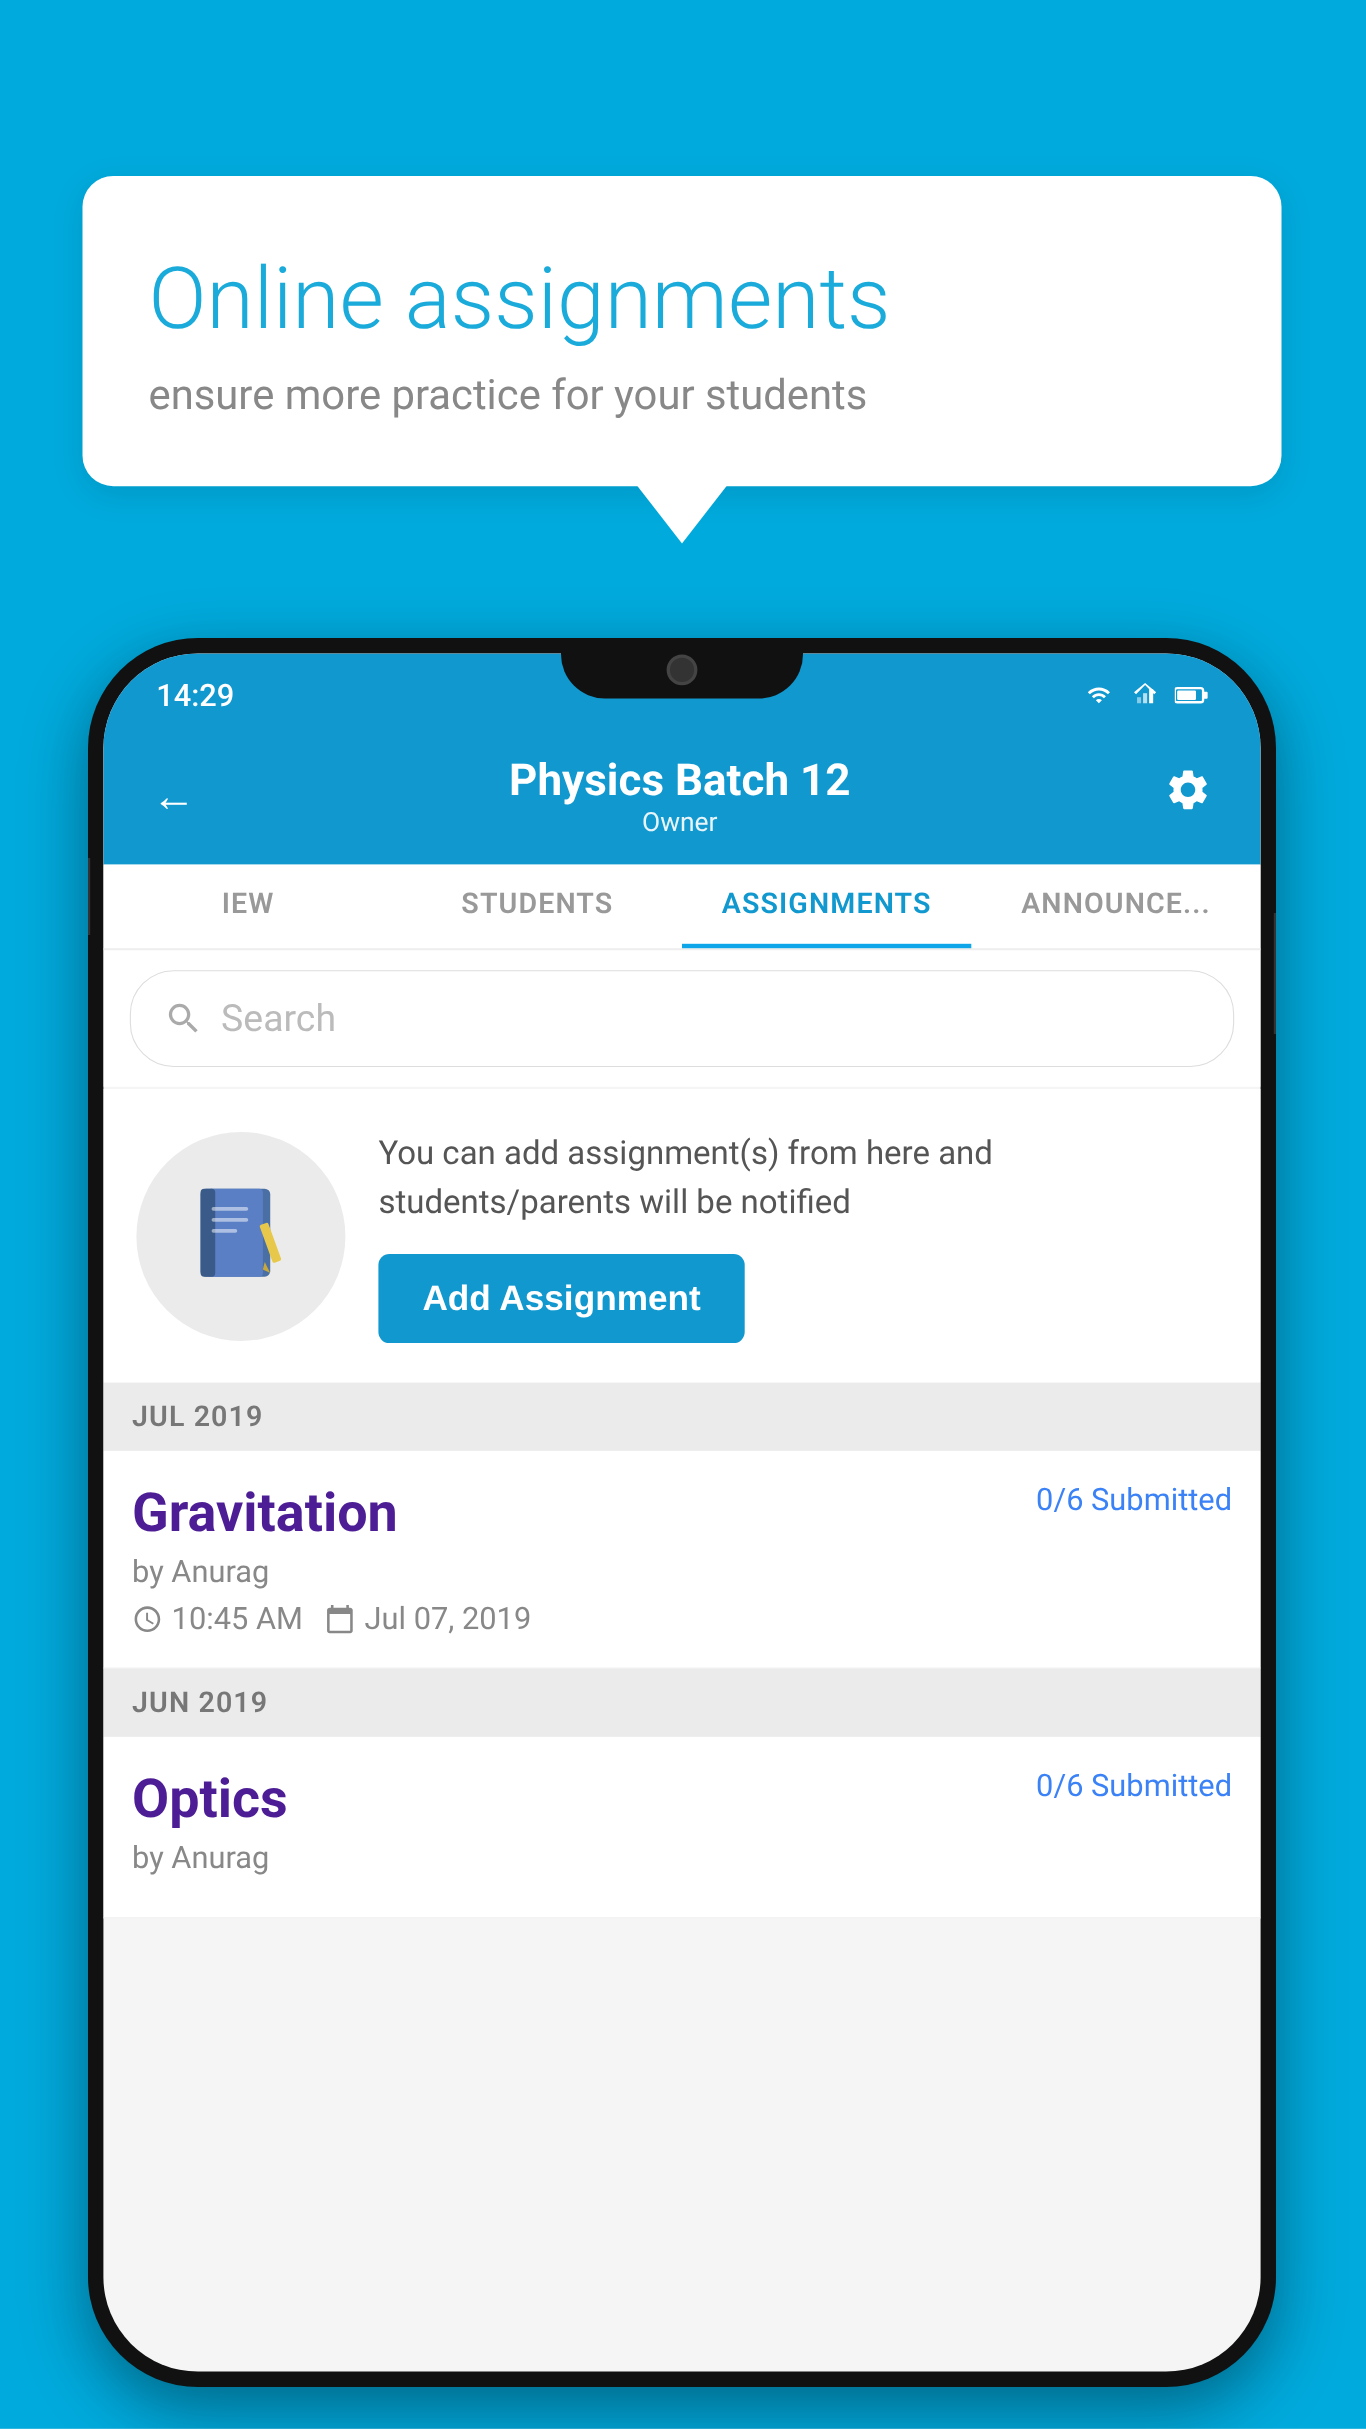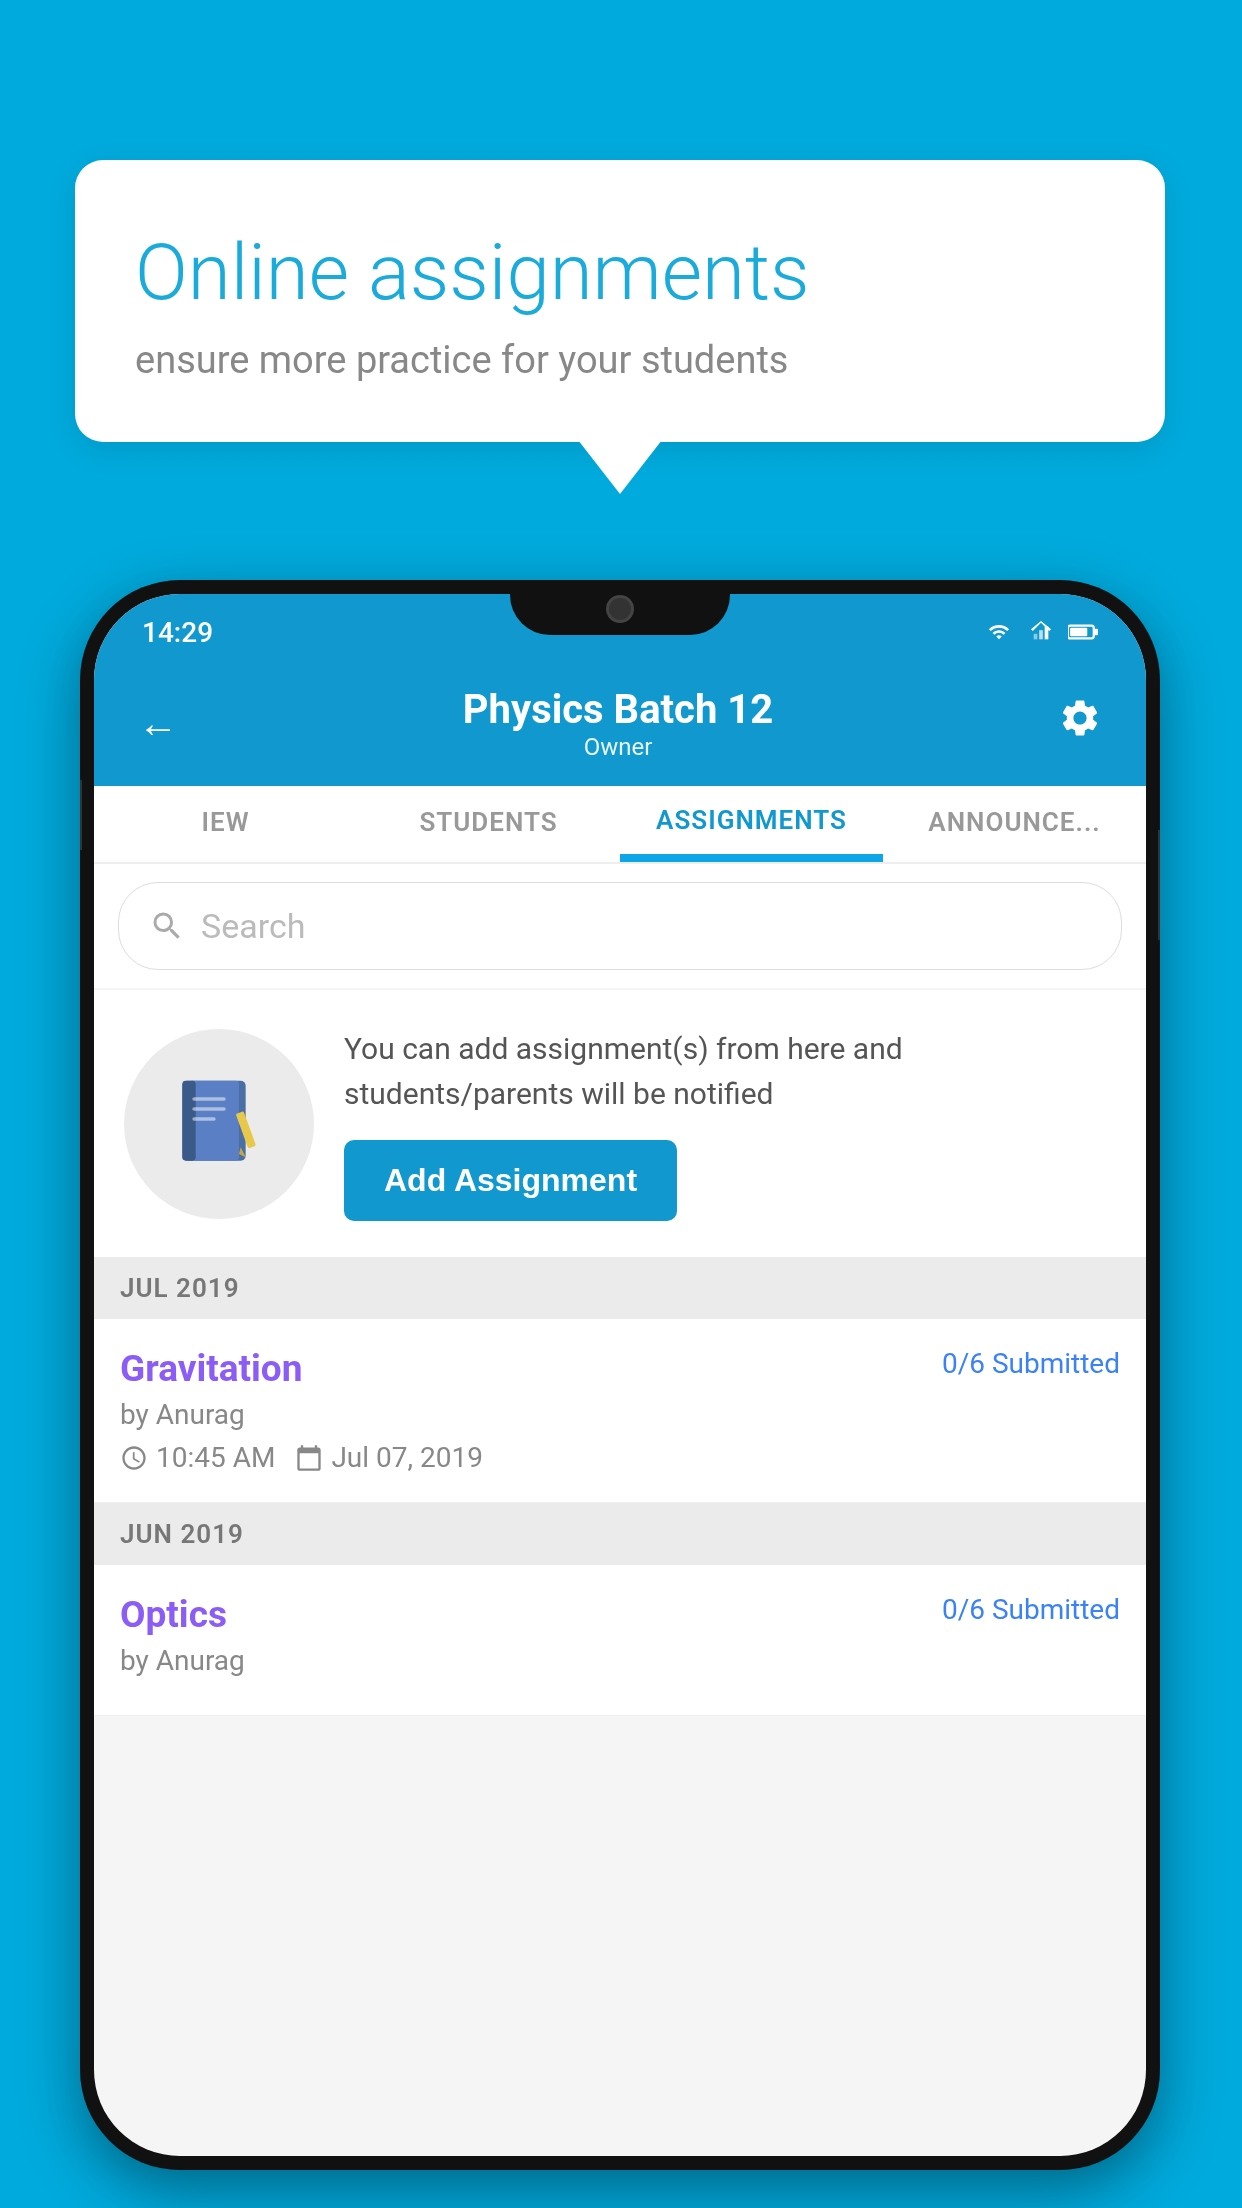--- a/index.html
+++ b/index.html
@@ -174,21 +174,21 @@
       justify-content: center;
       font-size: 26px;
       font-weight: 600;
       color: #999;
       cursor: pointer;
       border-bottom: 4px solid transparent;
       letter-spacing: 1px;
     }
     .tab-item.active {
       color: #1098CF;
-      border-bottom: 8px solid #0ea5e9;
+      border-bottom: 4px solid #0ea5e9;
     }
 
     
     .search-container {
       background: white;
       padding: 18px 24px;
     }
     .search-bar {
       background: white;
       border: 1.5px solid #ddd;
@@ -259,23 +259,23 @@
       padding: 28px 26px;
       border-bottom: 1px solid #eee;
     }
     .assignment-row1 {
       display: flex;
       justify-content: space-between;
       align-items: flex-start;
       margin-bottom: 8px;
     }
     .assignment-name {
-      font-size: 37px;
+      font-size: 49px;
       font-weight: 700;
-      color: #8b5cf6;
+      color: #4c1d95;
     }
     .assignment-submitted {
       font-size: 28px;
       color: #3b82f6;
     }
     .assignment-author {
       font-size: 28px;
       color: #888;
       margin-bottom: 10px;
     }

